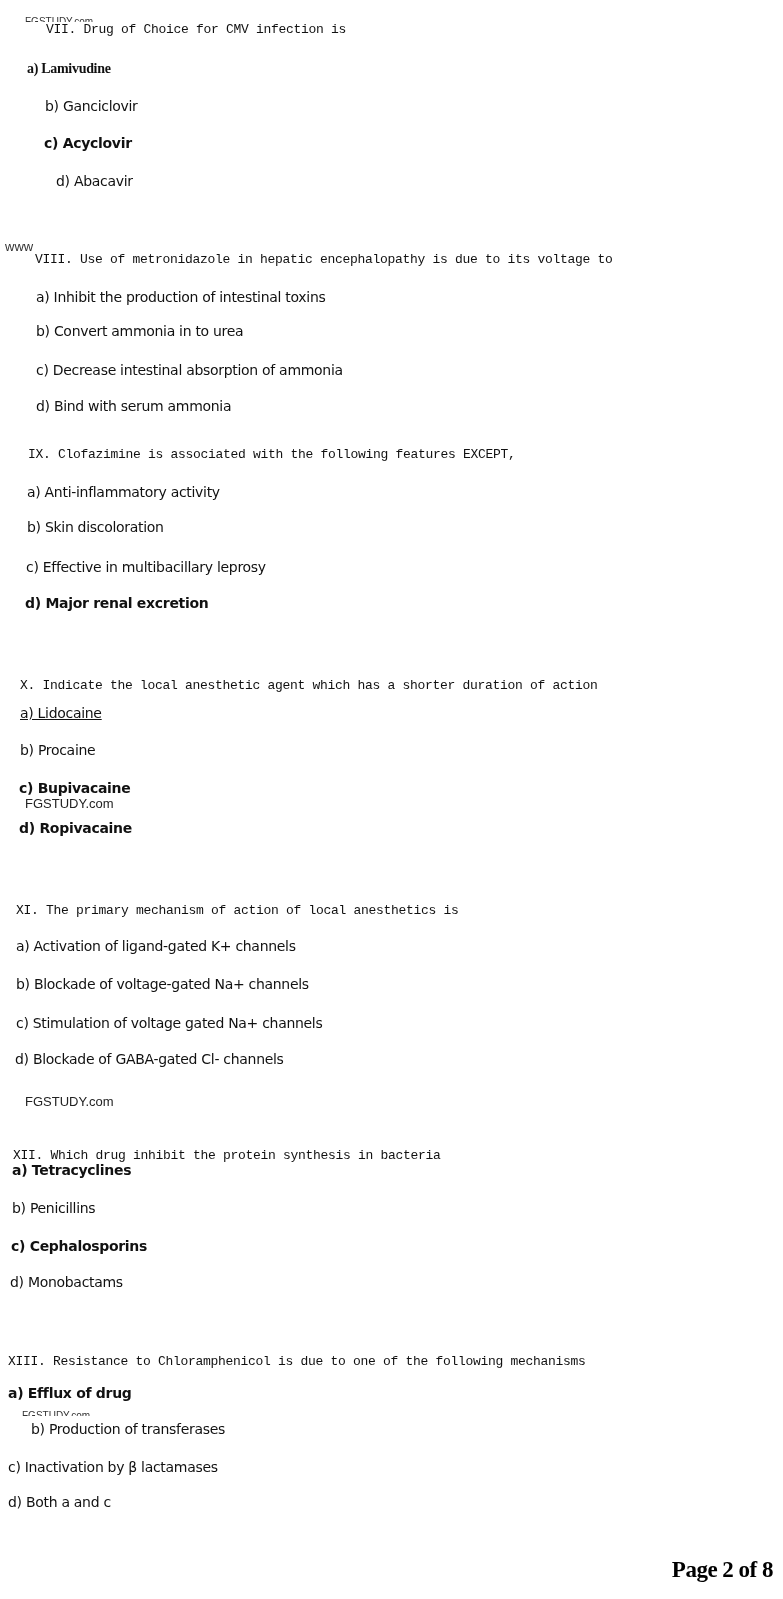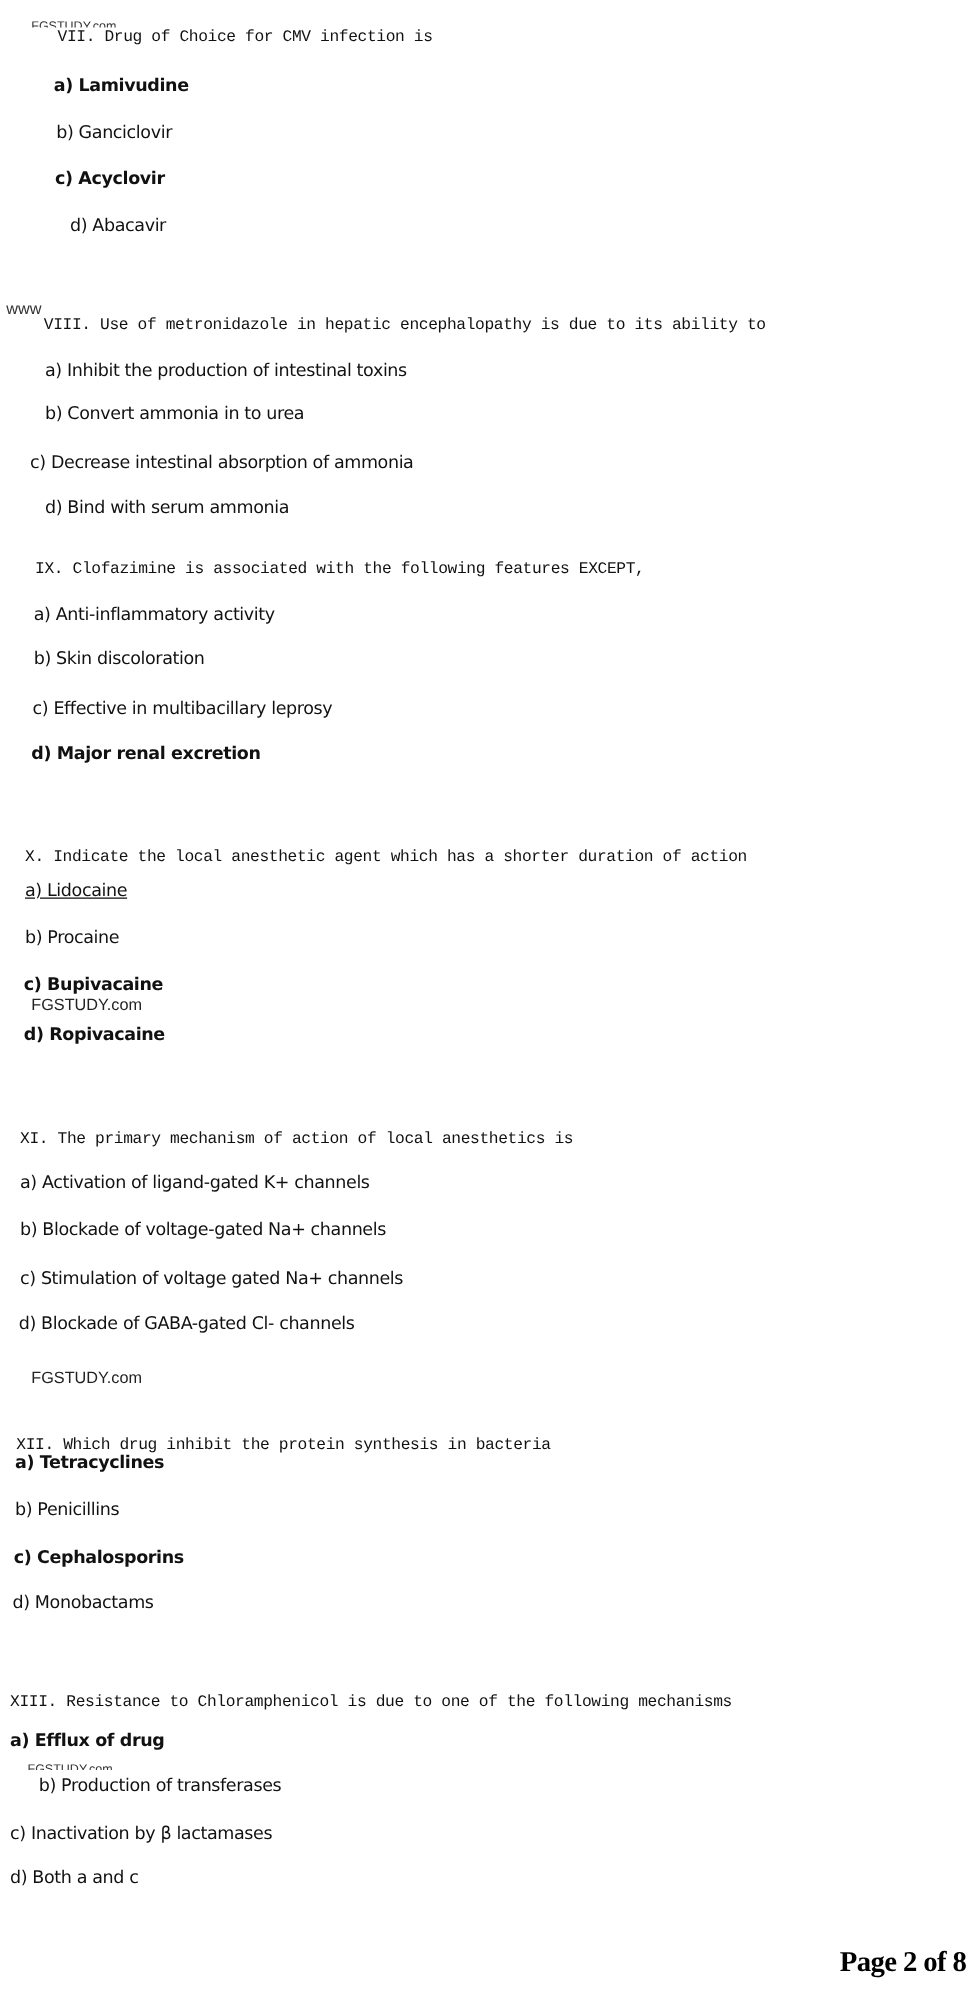--- a/index.html
+++ b/index.html
@@ -56,31 +56,31 @@
 <body>
 
 <div class="wm wm-small wm-cut" style="left:25px; top:15px;">FGSTUDY.com</div>
 <div class="wm wm-small" style="left:5px; top:240px; font-size:13px;">www</div>
 <div class="wm" style="left:25px; top:797px;">FGSTUDY.com</div>
 <div class="wm" style="left:25px; top:1095px;">FGSTUDY.com</div>
 <div class="wm wm-small wm-cut" style="left:22px; top:1409px;">FGSTUDY.com</div>
 
 <div>
   <div class="line q" style="left:46px; top:21px;">VII. Drug of Choice for CMV infection is</div>
-  <div class="line bold" style="left:43px; top:60px;">a) Lamivudine</div>
+  <div class="line bold" style="left:27px; top:60px;font-family:Liberation Serif, serif;">a) Lamivudine</div>
   <div class="line" style="left:45px; top:97px;">b) Ganciclovir</div>
   <div class="line bold" style="left:44px; top:134px;text-align:center;">c) Acyclovir</div>
   <div class="line" style="left:40px; top:172px;margin-left:16px;">d) Abacavir</div>
 </div>
 
 <div>
-  <div class="line q" style="left:35px; top:251px;">VIII. Use of metronidazole in hepatic encephalopathy is due to its ability to</div>
+  <div class="line q" style="left:35px; top:251px;">VIII. Use of metronidazole in hepatic encephalopathy is due to its voltage to</div>
   <div class="line" style="left:36px; top:288px;">a) Inhibit the production of intestinal toxins</div>
   <div class="line" style="left:36px; top:322px;">b) Convert ammonia in to urea</div>
-  <div class="line" style="left:24px; top:361px;">c) Decrease intestinal absorption of ammonia</div>
+  <div class="line" style="left:36px; top:361px;">c) Decrease intestinal absorption of ammonia</div>
   <div class="line" style="left:36px; top:397px;">d) Bind with serum ammonia</div>
 </div>
 
 <div>
   <div class="line q" style="left:28px; top:446px;">IX. Clofazimine is associated with the following features EXCEPT,</div>
   <div class="line" style="left:27px; top:483px;">a) Anti-inflammatory activity</div>
   <div class="line" style="left:27px; top:518px;">b) Skin discoloration</div>
   <div class="line" style="left:26px; top:558px;">c) Effective in multibacillary leprosy</div>
   <div class="line bold" style="left:25px; top:594px;">d) Major renal excretion</div>
 </div>

